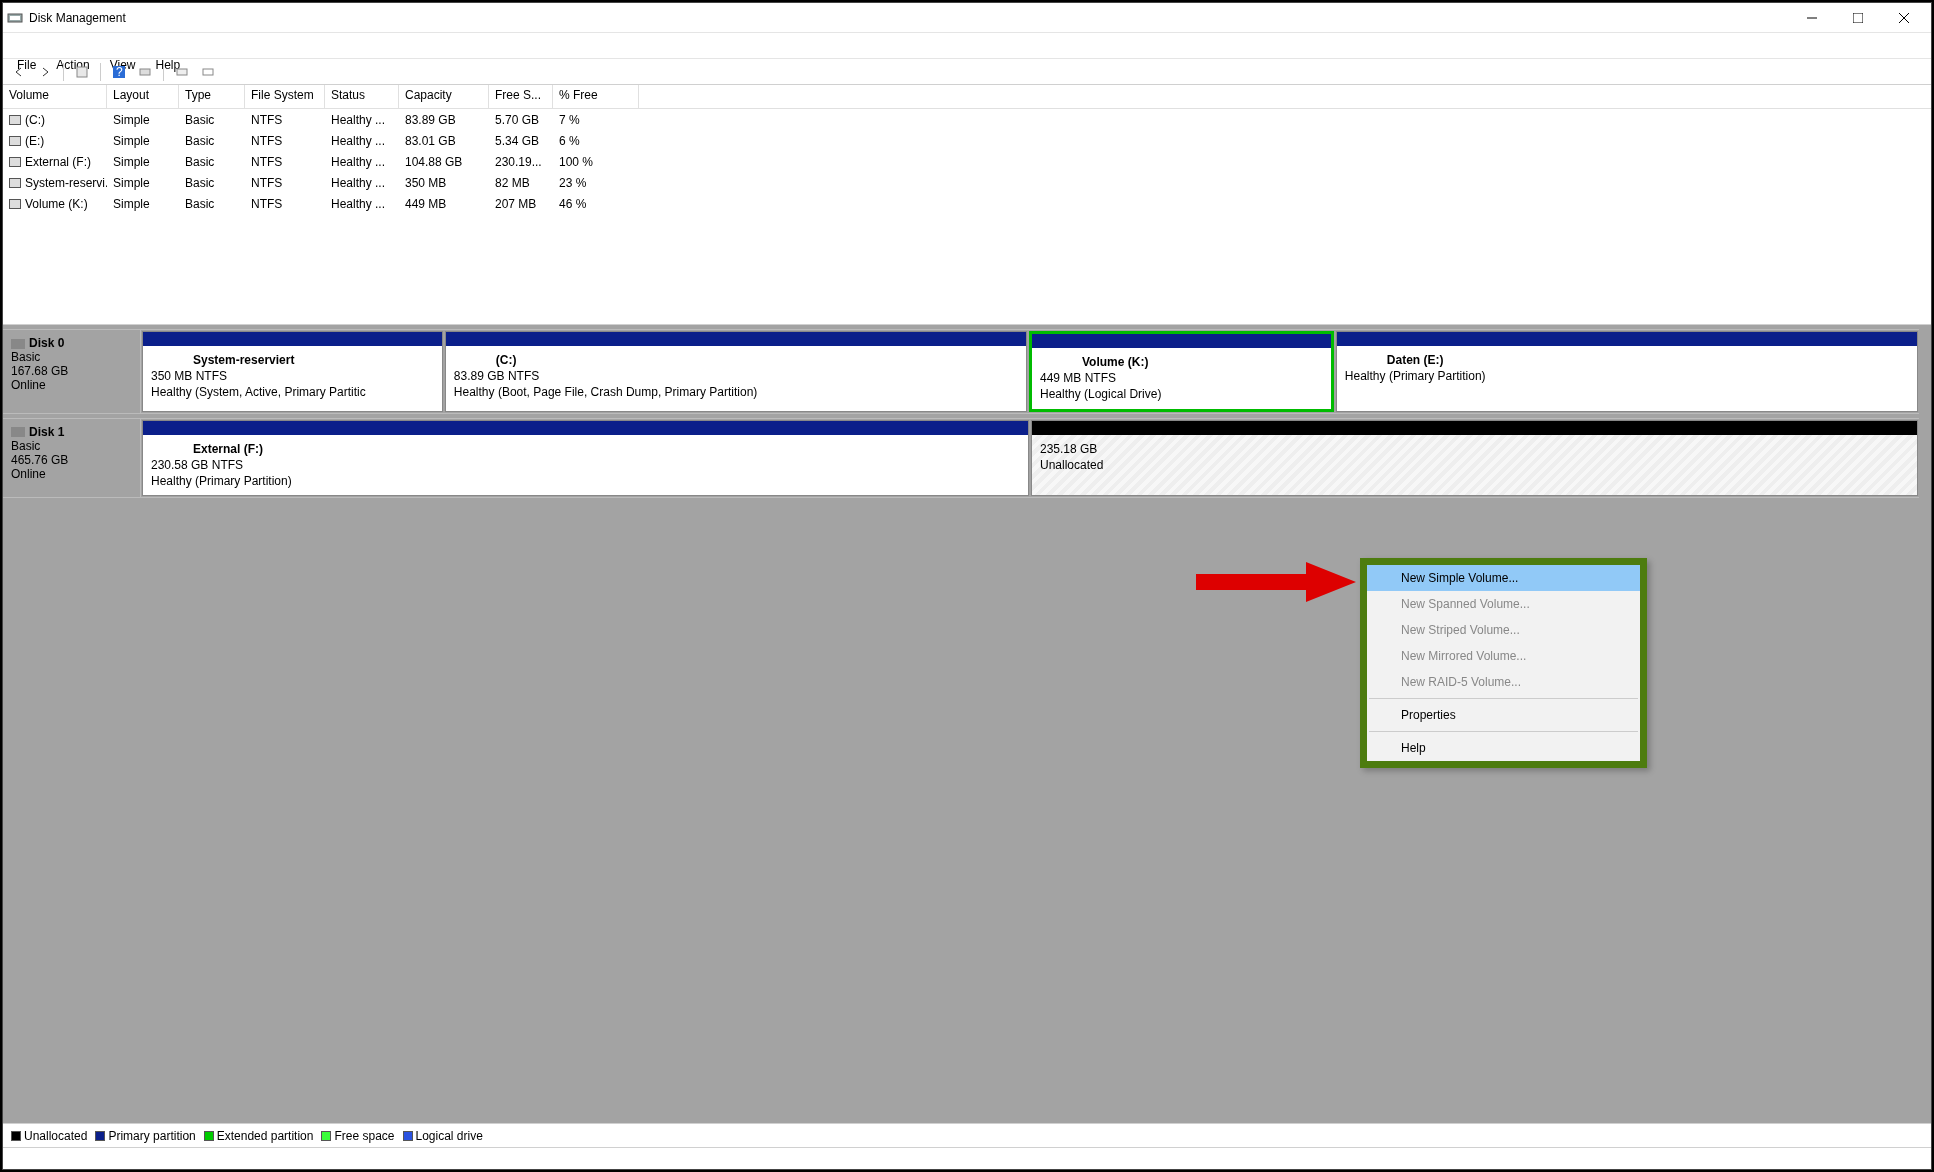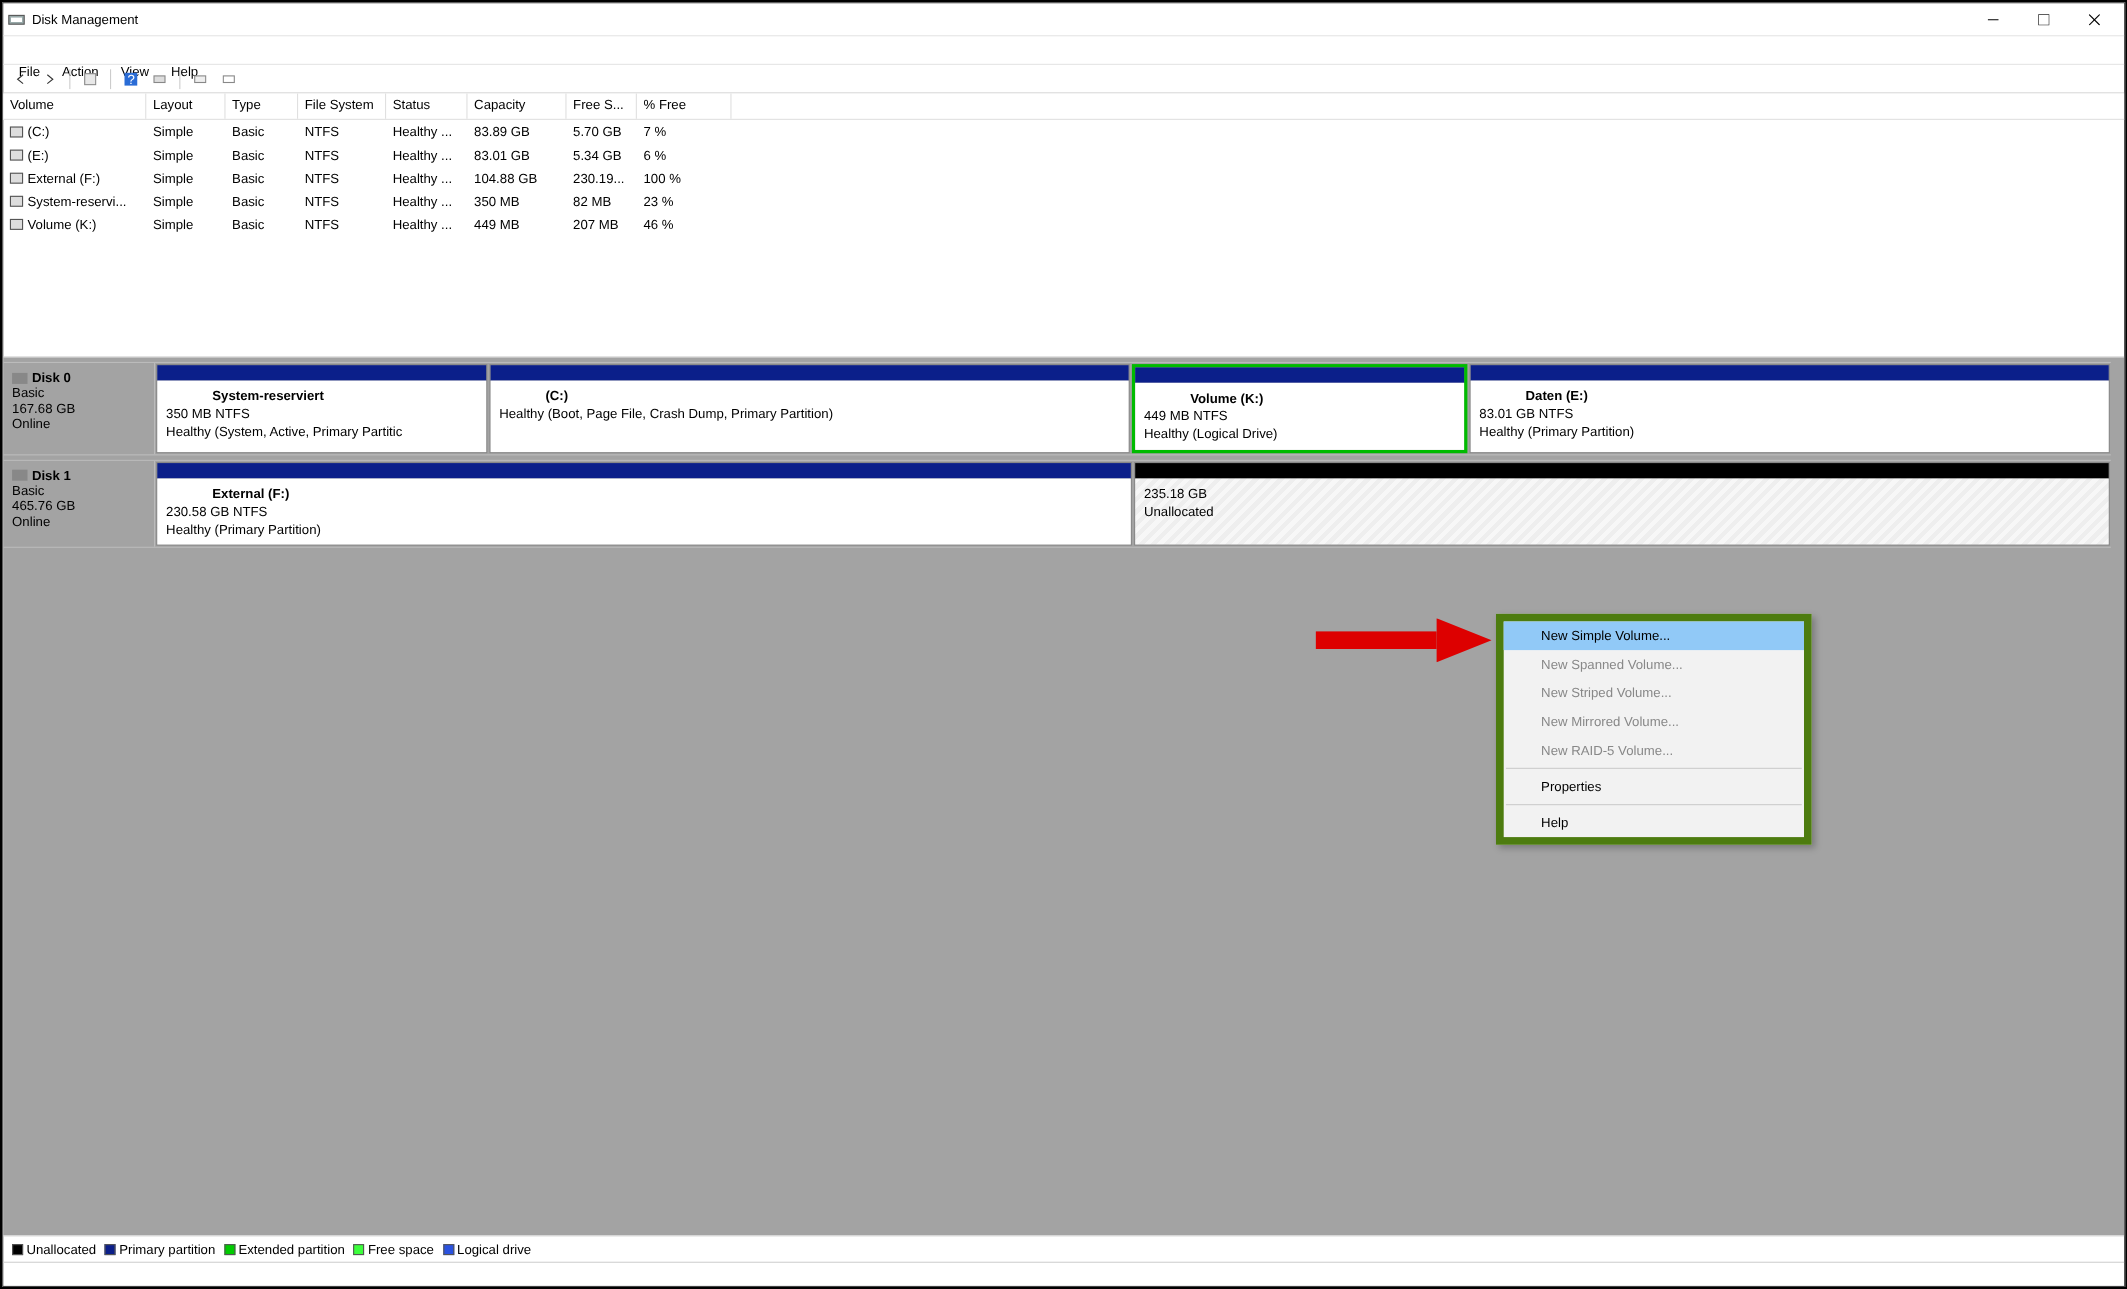--- a/index.html
+++ b/index.html
@@ -13,21 +13,21 @@
 .menubar .menu-item { padding: 4px 10px; cursor: default; margin-top: 38px; }
 .toolbar { height: 26px; display: flex; align-items: center; padding: 0 6px; gap: 6px; border-bottom: 1px solid #d0d0d0; }
 .toolbar .tbtn { width: 20px; height: 20px; display: inline-flex; align-items: center; justify-content: center; border: 1px solid transparent; }
 .toolbar .sep { width: 1px; height: 18px; background: #ccc; margin: 0 2px; }
 
 .volume-table { border-bottom: 1px solid #d0d0d0; }
 .volume-table .thead { display: flex; background: #fff; border-bottom: 1px solid #e0e0e0; height: 24px; }
 .volume-table .th { padding: 3px 6px; border-right: 1px solid #e0e0e0; overflow: hidden; white-space: nowrap; cursor: default; }
 .volume-table .row { display: flex; height: 21px; align-items: center; }
 .volume-table .td { padding: 1px 6px; overflow: hidden; white-space: nowrap; }
-.col-volume { width: 130px; }
+.col-volume { width: 104px; }
 .col-layout { width: 72px; }
 .col-type { width: 66px; }
 .col-fs { width: 80px; }
 .col-status { width: 74px; }
 .col-capacity { width: 90px; }
 .col-free { width: 64px; }
 .col-pct { width: 86px; }
 .vol-icon { display: inline-block; width: 12px; height: 10px; margin-right: 4px; background: #888; border: 1px solid #555; vertical-align: middle; }
 .vol-icon.drive { background: #ddd; }
 
@@ -225,36 +225,36 @@
               <div class="part-body">
                 <div class="pname">System-reserviert</div>
                 <div>350 MB NTFS</div>
                 <div>Healthy (System, Active, Primary Partitic</div>
               </div>
             </div>
             <div class="partition" style="flex: 33 1 0%;">
               <div class="part-header navy"></div>
               <div class="part-body">
                 <div class="pname">(C:)</div>
+                <div>83.89 GB NTFS</div>
                 <div>Healthy (Boot, Page File, Crash Dump, Primary Partition)</div>
               </div>
             </div>
             <div class="partition selected" style="flex: 17 1 0%;">
               <div class="part-header navy"></div>
               <div class="part-body">
                 <div class="pname">Volume  (K:)</div>
                 <div>449 MB NTFS</div>
                 <div>Healthy (Logical Drive)</div>
               </div>
             </div>
             <div class="partition" style="flex: 33 1 0%;">
               <div class="part-header navy"></div>
               <div class="part-body">
                 <div class="pname">Daten  (E:)</div>
-                <div>83.01 GB NTFS</div>
                 <div>Healthy (Primary Partition)</div>
               </div>
             </div>
           </div>
         </div>
         <div class="disk-row">
           <div class="disk-info">
             <div class="disk-name"><span class="disk-icon"></span>Disk 1</div>
             <div>Basic</div>
             <div>465.76 GB</div>

